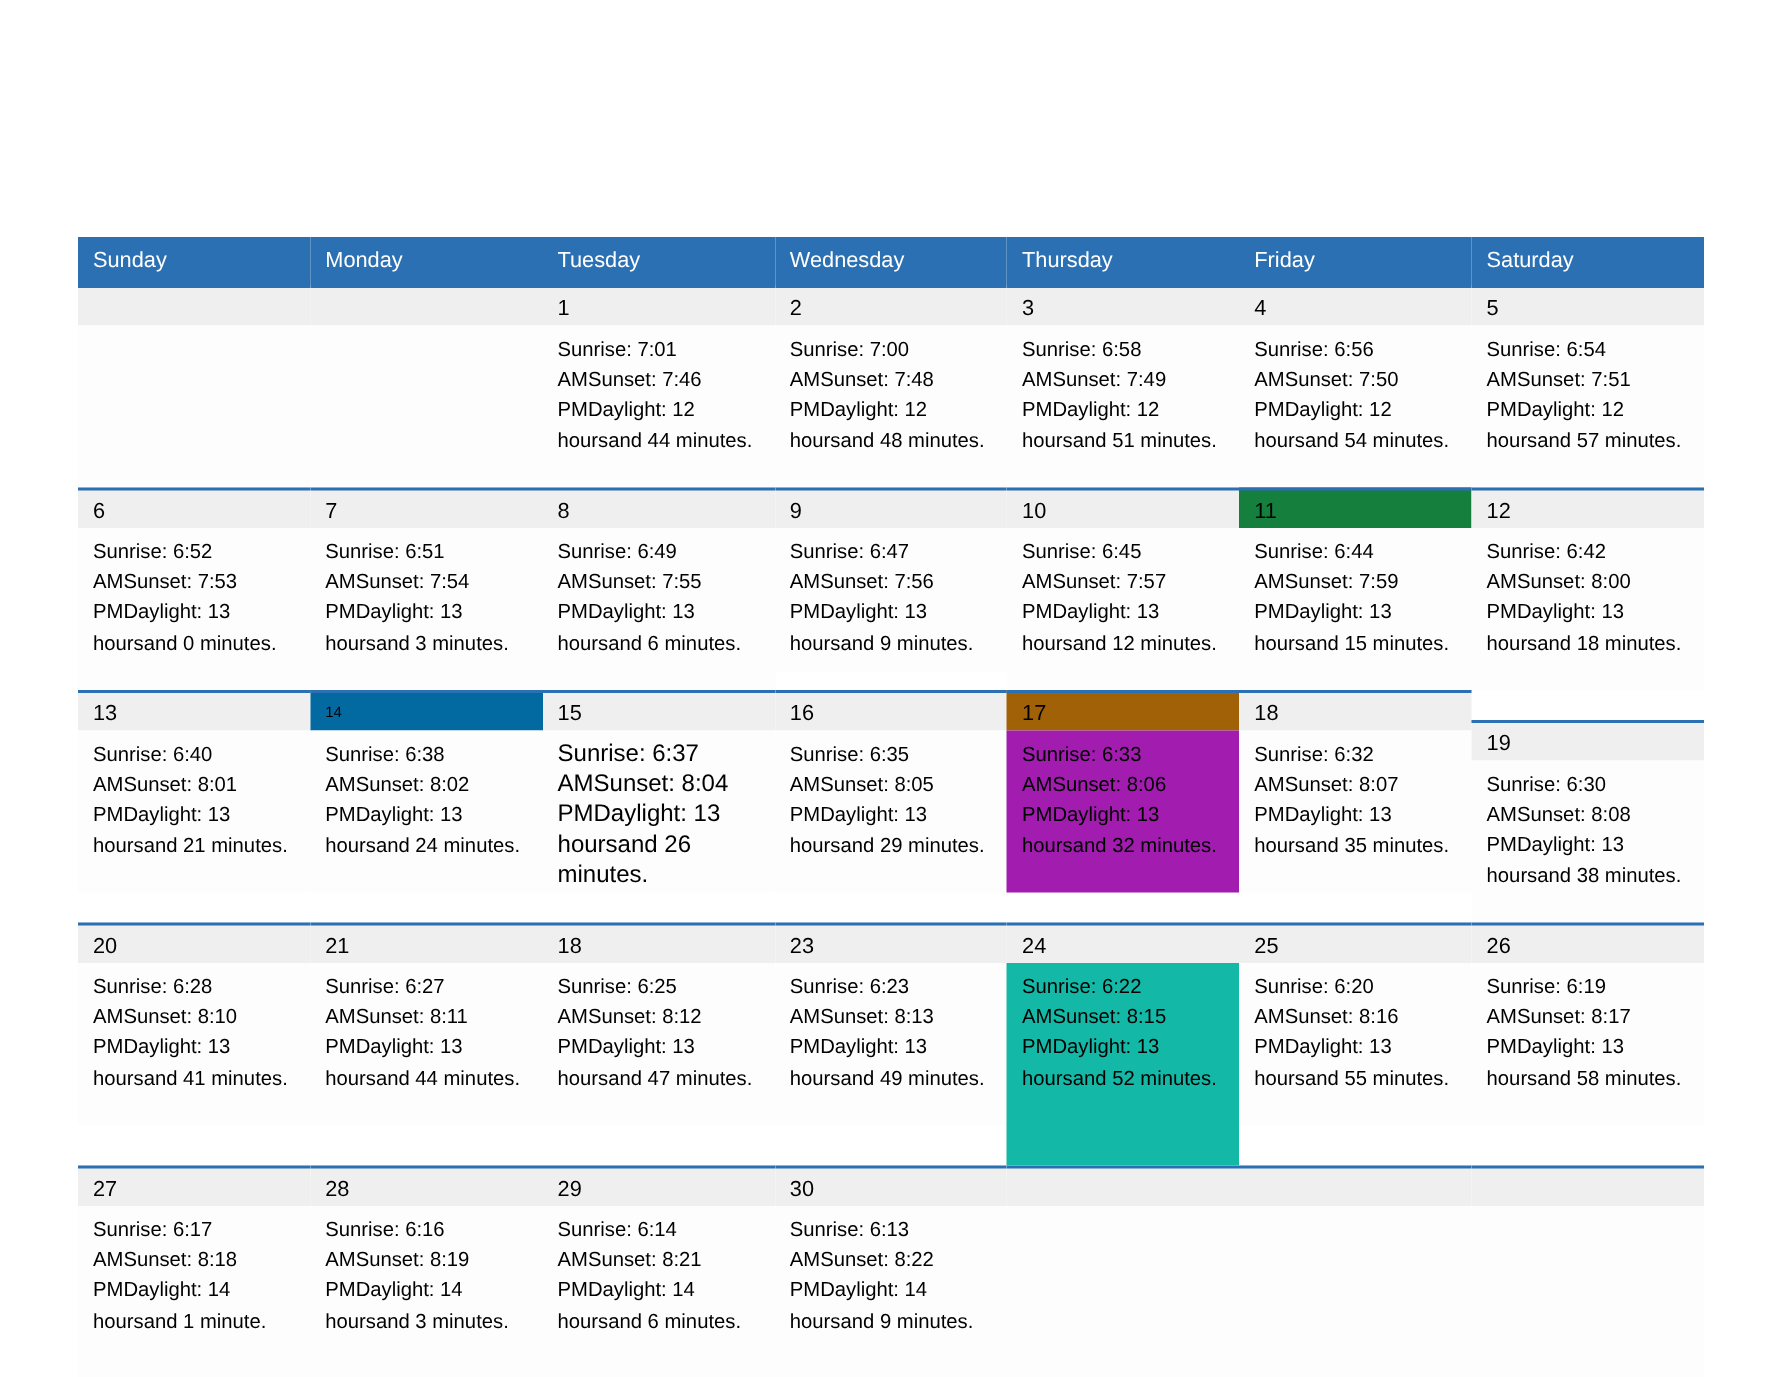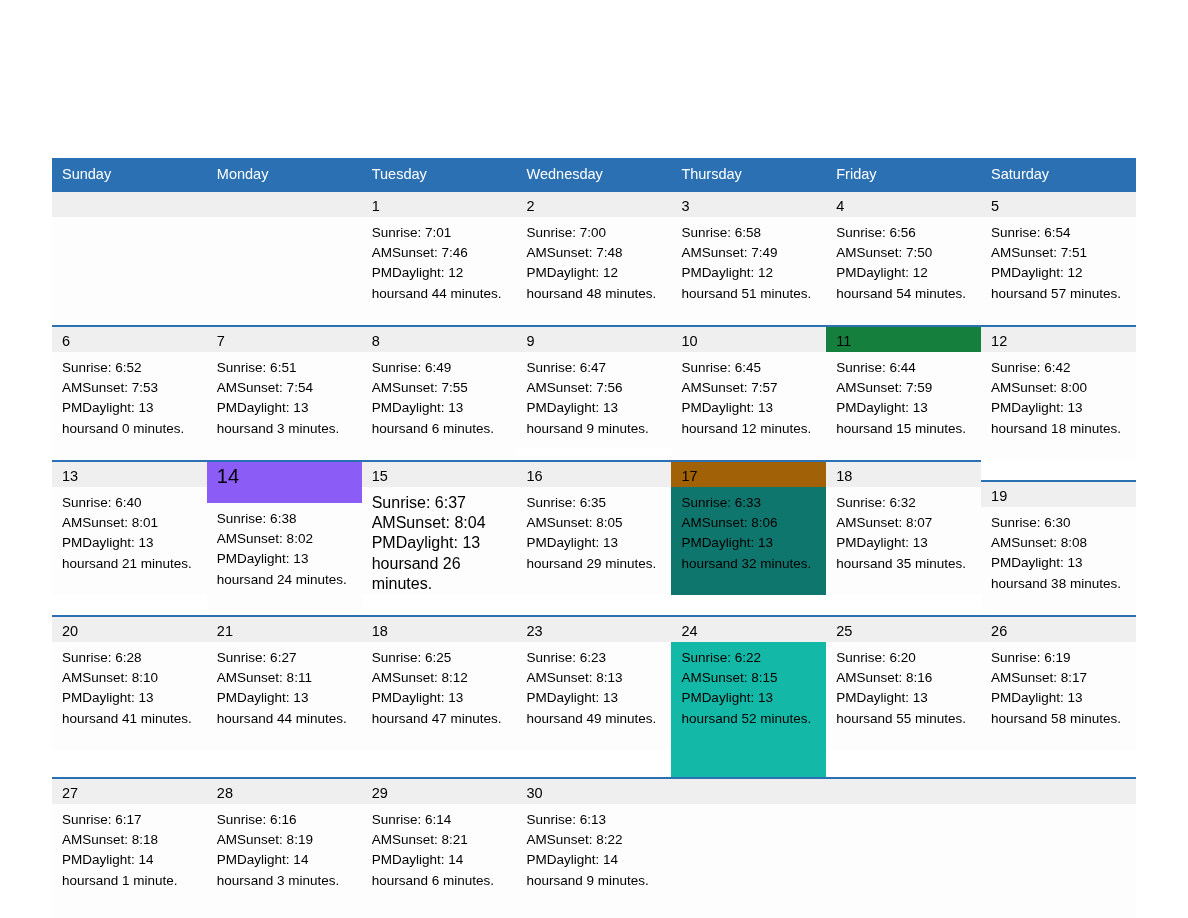--- a/index.html
+++ b/index.html
@@ -233,40 +233,40 @@
         </tr>
         <tr class="weekrow">
           <td class="daycell" style="padding: 0px; vertical-align: top;">
             <div style="display: block;">
               <div class="daynum-box" style="background: rgb(239, 239, 239); border-top: 2px solid rgb(43, 112, 179); height: 27px; padding: 4px 0px 2px 10px; font-size: 14.5px; line-height: 20px; box-sizing: border-box;">13</div>
               <div class="daybody-box" style="background: rgb(253, 253, 253); height: 108px; padding: 6px 8px 6px 10px; font-size: 13.5px; line-height: 20.2px; box-sizing: border-box;"><span class="ln">Sunrise: 6:40 AM</span><span class="ln">Sunset: 8:01 PM</span><span class="ln">Daylight: 13 hours</span><span class="ln">and 21 minutes.</span></div>
             </div>
           </td>
           <td class="daycell" style="padding: 0px; vertical-align: top;">
             <div style="display: block;">
-              <div class="daynum-box" style="background: #8b5cf6; border-top: 2px solid rgb(43, 112, 179); height: 43px; padding: 4px 0px 2px 10px; font-size: 20px; line-height: 20px; box-sizing: border-box;">14</div>
+              <div class="daynum-box" style="background: #0369a1; border-top: 2px solid rgb(43, 112, 179); height: 27px; padding: 4px 0px 2px 10px; font-size: 10px; line-height: 20px; box-sizing: border-box;">14</div>
               <div class="daybody-box" style="background: rgb(253, 253, 253); height: 108px; padding: 6px 8px 6px 10px; font-size: 13.5px; line-height: 20.2px; box-sizing: border-box;"><span class="ln">Sunrise: 6:38 AM</span><span class="ln">Sunset: 8:02 PM</span><span class="ln">Daylight: 13 hours</span><span class="ln">and 24 minutes.</span></div>
             </div>
           </td>
           <td class="daycell" style="padding: 0px; vertical-align: top;">
             <div style="display: block;">
               <div class="daynum-box" style="background: rgb(239, 239, 239); border-top: 2px solid rgb(43, 112, 179); height: 27px; padding: 4px 0px 2px 10px; font-size: 14.5px; line-height: 20px; box-sizing: border-box;">15</div>
               <div class="daybody-box" style="background: rgb(253, 253, 253); height: 108px; padding: 6px 8px 6px 10px; font-size: 16px; line-height: 20.2px; box-sizing: border-box;"><span class="ln">Sunrise: 6:37 AM</span><span class="ln">Sunset: 8:04 PM</span><span class="ln">Daylight: 13 hours</span><span class="ln">and 26 minutes.</span></div>
             </div>
           </td>
           <td class="daycell" style="padding: 0px; vertical-align: top;">
             <div style="display: block;">
               <div class="daynum-box" style="background: rgb(239, 239, 239); border-top: 2px solid rgb(43, 112, 179); height: 27px; padding: 4px 0px 2px 10px; font-size: 14.5px; line-height: 20px; box-sizing: border-box;">16</div>
               <div class="daybody-box" style="background: rgb(253, 253, 253); height: 108px; padding: 6px 8px 6px 10px; font-size: 13.5px; line-height: 20.2px; box-sizing: border-box;"><span class="ln">Sunrise: 6:35 AM</span><span class="ln">Sunset: 8:05 PM</span><span class="ln">Daylight: 13 hours</span><span class="ln">and 29 minutes.</span></div>
             </div>
           </td>
           <td class="daycell" style="padding: 0px; vertical-align: top;">
             <div style="display: block;">
               <div class="daynum-box" style="background: #a16207; border-top: 2px solid rgb(43, 112, 179); height: 27px; padding: 4px 0px 2px 10px; font-size: 14.5px; line-height: 20px; box-sizing: border-box;">17</div>
-              <div class="daybody-box" style="background: #0f766e; height: 108px; padding: 6px 8px 6px 10px; font-size: 13.5px; line-height: 20.2px; box-sizing: border-box;"><span class="ln">Sunrise: 6:33 AM</span><span class="ln">Sunset: 8:06 PM</span><span class="ln">Daylight: 13 hours</span><span class="ln">and 32 minutes.</span></div>
+              <div class="daybody-box" style="background: #a21caf; height: 108px; padding: 6px 8px 6px 10px; font-size: 13.5px; line-height: 20.2px; box-sizing: border-box;"><span class="ln">Sunrise: 6:33 AM</span><span class="ln">Sunset: 8:06 PM</span><span class="ln">Daylight: 13 hours</span><span class="ln">and 32 minutes.</span></div>
             </div>
           </td>
           <td class="daycell" style="padding: 0px; vertical-align: top;">
             <div style="display: block;">
               <div class="daynum-box" style="background: rgb(239, 239, 239); border-top: 2px solid rgb(43, 112, 179); height: 27px; padding: 4px 0px 2px 10px; font-size: 14.5px; line-height: 20px; box-sizing: border-box;">18</div>
               <div class="daybody-box" style="background: rgb(253, 253, 253); height: 108px; padding: 6px 8px 6px 10px; font-size: 13.5px; line-height: 20.2px; box-sizing: border-box;"><span class="ln">Sunrise: 6:32 AM</span><span class="ln">Sunset: 8:07 PM</span><span class="ln">Daylight: 13 hours</span><span class="ln">and 35 minutes.</span></div>
             </div>
           </td>
           <td class="daycell" style="padding: 0px; vertical-align: top;">
             <div style="display: block; margin-top: 20px;">

